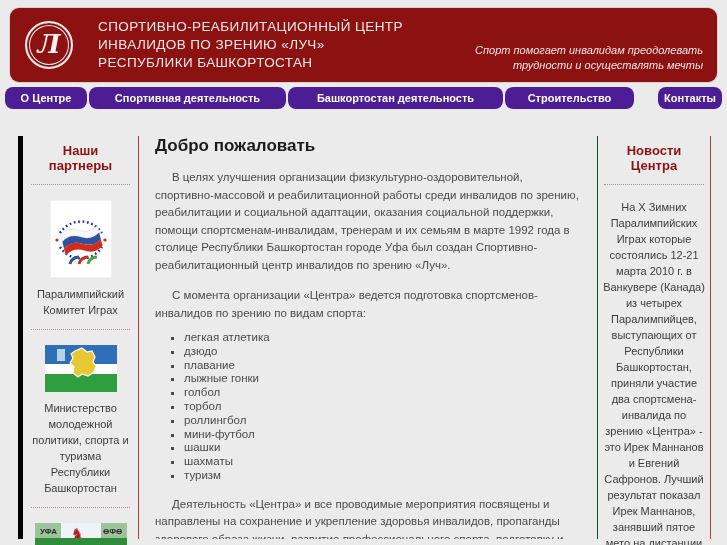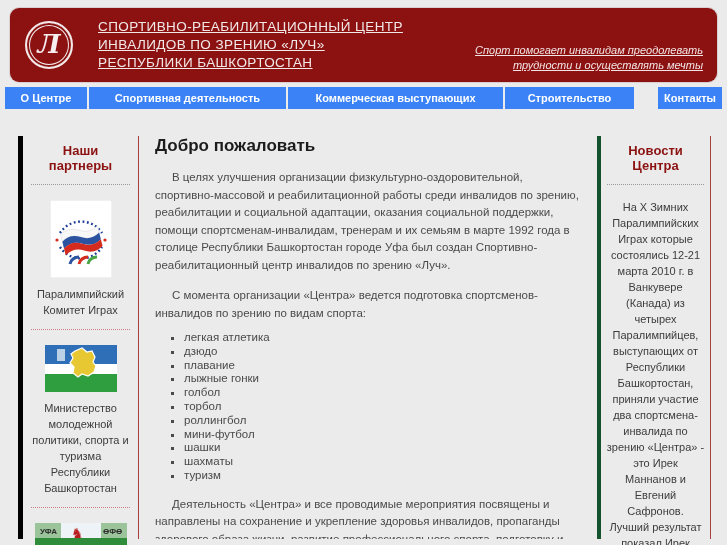--- a/index.html
+++ b/index.html
@@ -10,41 +10,41 @@
   
   .site-header { position:relative; margin:8px 10px 0 10px; height:74px;
     background:#8c1212; border-radius:9px; box-shadow:0 0 0 1px #d9cfcf;
     display:flex; align-items:center; }
   .logo-circle { width:48px; height:48px; margin-left:15px; border-radius:50%;
     border:2px solid #f3e9e9; box-shadow:inset 0 0 0 2px #8c1212, inset 0 0 0 3px #f3e9e9;
     display:flex; align-items:center; justify-content:center; flex:0 0 auto; cursor:pointer; }
   .logo-circle span { font-family:"DejaVu Serif", serif; font-style:italic; font-weight:bold;
     font-size:26px; color:#f7efef; line-height:1; transform:translateY(-1px); }
   .site-title { margin-left:25px; color:#f2e8e8; font-size:13.5px; line-height:18px;
-    letter-spacing:.4px;text-decoration:underline; }
+    letter-spacing:.4px; }
   .site-tagline { position:absolute; right:14px; bottom:9px; width:265px; text-align:right;
-    font-style:italic; font-size:11px; line-height:15px; color:#f2e4e4;text-decoration:underline; }
+    font-style:italic; font-size:11px; line-height:15px; color:#f2e4e4; }
 
   
   .main-nav { display:flex; margin:5px 5px 0 5px; height:22px; }
-  .nav-item { background:#3b82f6; color:#ffffff; font-size:11px; font-weight:bold;
-    display:flex; align-items:center; justify-content:center; cursor:pointer; }
+  .nav-item { background:#4c1d95; color:#ffffff; font-size:11px; font-weight:bold;
+    display:flex; align-items:center; justify-content:center; cursor:pointer;border-radius:8px; }
   .nav-item + .nav-item { margin-left:2px; }
   .nav-item:nth-child(1){ flex:0 0 82px; }
   .nav-item:nth-child(2){ flex:0 0 197px; }
   .nav-item:nth-child(3){ flex:0 0 215px; }
   .nav-item:nth-child(4){ flex:0 0 129px; }
   .nav-item:nth-child(5){ flex:1;margin-left:24px; }
 
   
   .columns { display:flex; align-items:stretch; margin-top:27px; height:403px; }
   .sidebar-left { flex:0 0 121px; margin-left:18px; border-left:5px solid #000000;
     border-right:1px solid #a94040; padding:3px 7px 0 7px; }
   .main-col { flex:1 1 auto; padding:0 14px 0 16px; overflow:hidden; }
-  .sidebar-right { flex:0 0 114px; margin-right:16px; border-left:4px solid #14532d;
+  .sidebar-right { flex:0 0 114px; margin-right:16px; border-left:1px solid #14532d;
     border-right:1px solid #a94040; padding:3px 5px 0 5px; }
 
   .sidebar-title { color:#8c1212; font-size:13px; font-weight:bold; text-align:center;
     margin-top:4px; }
   .sep { border:0; border-top:1px dotted #9a9a9a; margin:11px 1px; }
   .sep-red { border-top-color:#c98080; }
 
   .partner { text-align:center; }
   .partner .logo-img { display:inline-block; margin:4px 0 4px 0; cursor:pointer; }
   .partner .caption { font-size:11px; line-height:16px; color:#3c3c3c; }
@@ -74,21 +74,21 @@
       <div>СПОРТИВНО-РЕАБИЛИТАЦИОННЫЙ ЦЕНТР</div>
       <div>ИНВАЛИДОВ ПО ЗРЕНИЮ «ЛУЧ»</div>
       <div>РЕСПУБЛИКИ БАШКОРТОСТАН</div>
     </div>
     <div class="site-tagline">Спорт помогает инвалидам преодолевать трудности и осуществлять мечты</div>
   </div>
 
   <div class="main-nav">
     <div class="nav-item">О Центре</div>
     <div class="nav-item">Спортивная деятельность</div>
-    <div class="nav-item">Коммерческая выступающих</div>
+    <div class="nav-item">Башкортостан деятельность</div>
     <div class="nav-item">Строительство</div>
     <div class="nav-item">Контакты</div>
   </div>
 
   <div class="columns">
 
     <div class="sidebar-left">
       <div class="sidebar-title">Наши партнеры</div>
       <hr class="sep">
 

